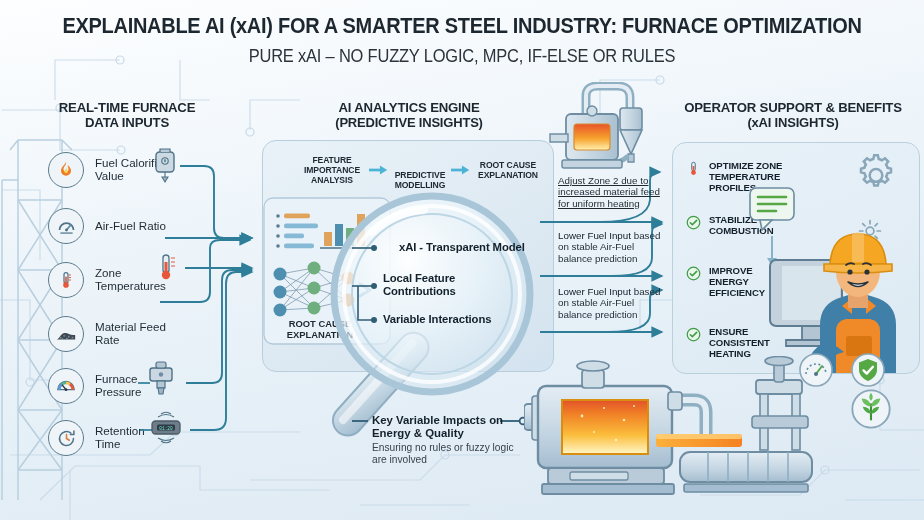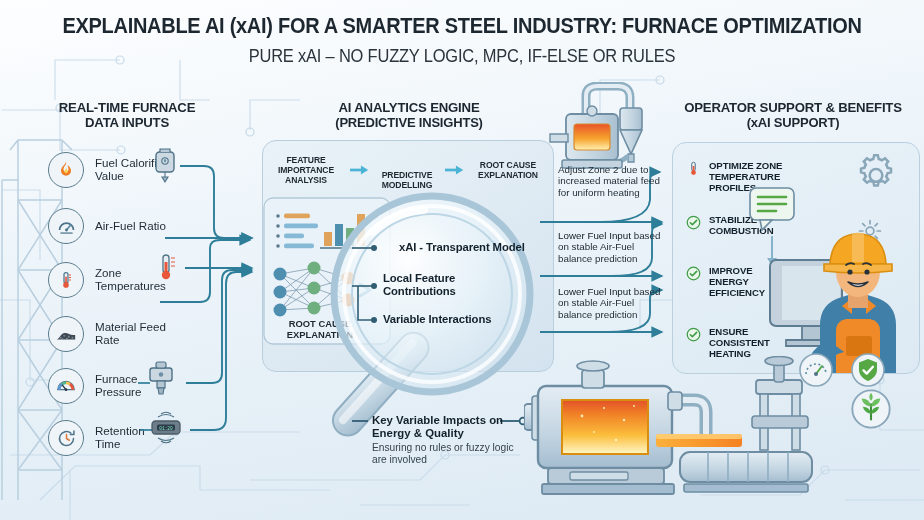--- a/index.html
+++ b/index.html
@@ -46,21 +46,21 @@
   }
 
   
   .engine-panel{
     position:absolute;left:262px;top:140px;width:290px;height:230px;
     border-radius:14px;border:1.4px solid #b9cedd;
     background:linear-gradient(150deg,#e9f2f8 0%,#dde9f2 60%,#d3e3ef 100%);
   }
   .flow-wrap{
     position:absolute;left:262px;top:148px;width:290px;height:44px;
-    display:flex;align-items:center;justify-content:space-between;padding:0 7px;
+    display:flex;align-items:center;justify-content:flex-end;padding:0 7px;
     box-sizing:border-box;
   }
   .flow-step{
     font-size:8.6px;font-weight:bold;color:#1d2730;text-align:center;
     line-height:10px;letter-spacing:-.1px;
   }
   .flow-arrow{flex:none;width:20px;}
 
   .root-cause-lbl{
     position:absolute;left:264px;top:318px;width:112px;text-align:center;
@@ -159,21 +159,21 @@
     <span>DATA INPUTS</span>
   </div>
 
   <div class="col-head" style="left:280px;top:100px;width:258px;">
     <span>AI ANALYTICS ENGINE</span>
     <span class="sub">(PREDICTIVE INSIGHTS)</span>
   </div>
 
   <div class="col-head" style="left:664px;top:100px;width:258px;">
     <span>OPERATOR SUPPORT &amp; BENEFITS</span>
-    <span class="sub">(xAI SUPPORT)</span>
+    <span class="sub">(xAI INSIGHTS)</span>
   </div>
 
   <div class="input-row" style="left:48px;top:152px;">
     <span class="ic-circle">
       <svg width="20" height="20" viewBox="0 0 24 24">
         <path d="M12 2c1 4-3 5-3 9a3 3 0 006 0c0-2-1-3-1-5 2 2 4 4 4 7a6 6 0 11-12 0c0-5 5-7 6-11z" fill="#ef7b22"></path>
         <path d="M12 9c.6 2-1.6 2.6-1.6 4.6a1.8 1.8 0 103.5 0c0-1.4-1-2.3-1.9-4.6z" fill="#fdd44f"></path>
       </svg>
     </span>
     <span class="input-label">Fuel Calorific Value</span>
@@ -443,21 +443,21 @@
     <g stroke="#2e7e99" stroke-width="1.9" fill="none" marker-end="url(#tealArrow)">
       <path d="M540 222 H600 Q648 222 650 200 V180 Q650 172 660 172"></path>
       <path d="M540 222 H662"></path>
       <path d="M540 276 H612 Q652 276 652 258 V232 Q652 224 662 224"></path>
       <path d="M540 276 H662"></path>
       <path d="M540 332 H608 Q650 332 650 314 V298 Q650 290 662 290"></path>
       <path d="M540 332 H662"></path>
     </g>
   </svg>
 
-  <div class="callout" style="left:558px;top:164px;">
+  <div class="callout" style="left:558px;top:175px;text-decoration:underline;">
     <span>Adjust Zone 2 due to increased material feed for uniform heating</span>
   </div>
   <div class="callout" style="left:558px;top:230px;">
     <b>Lower Fuel Input</b>
     <span>based on stable Air-Fuel balance prediction</span>
   </div>
   <div class="callout" style="left:558px;top:286px;">
     <b>Lower Fuel Input</b>
     <span>based on stable Air-Fuel balance prediction</span>
   </div>

